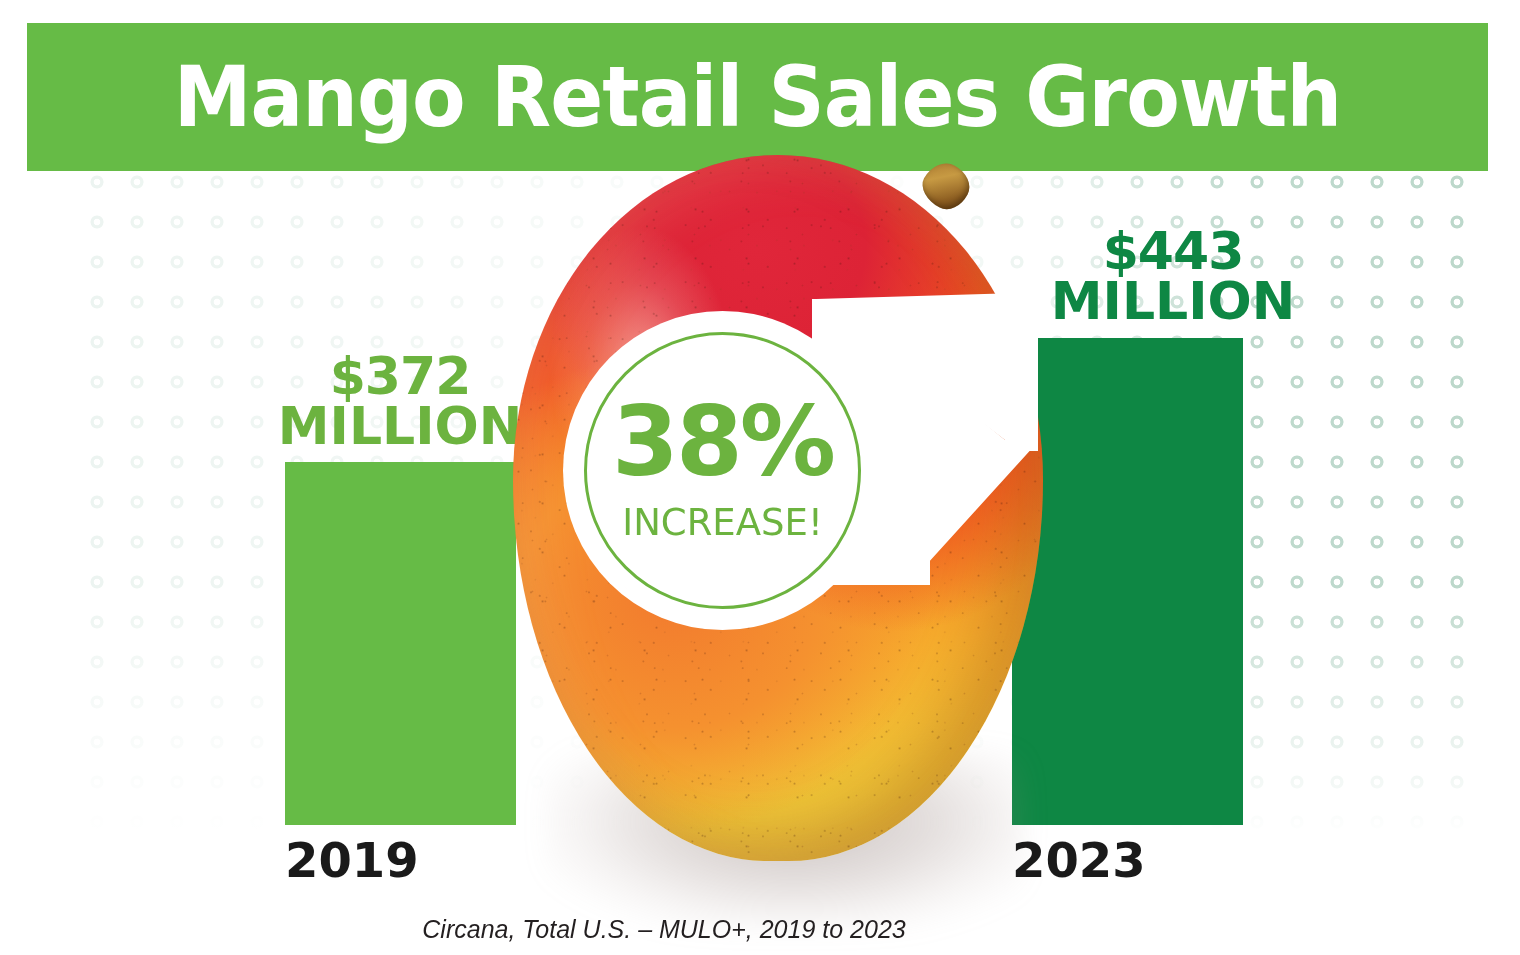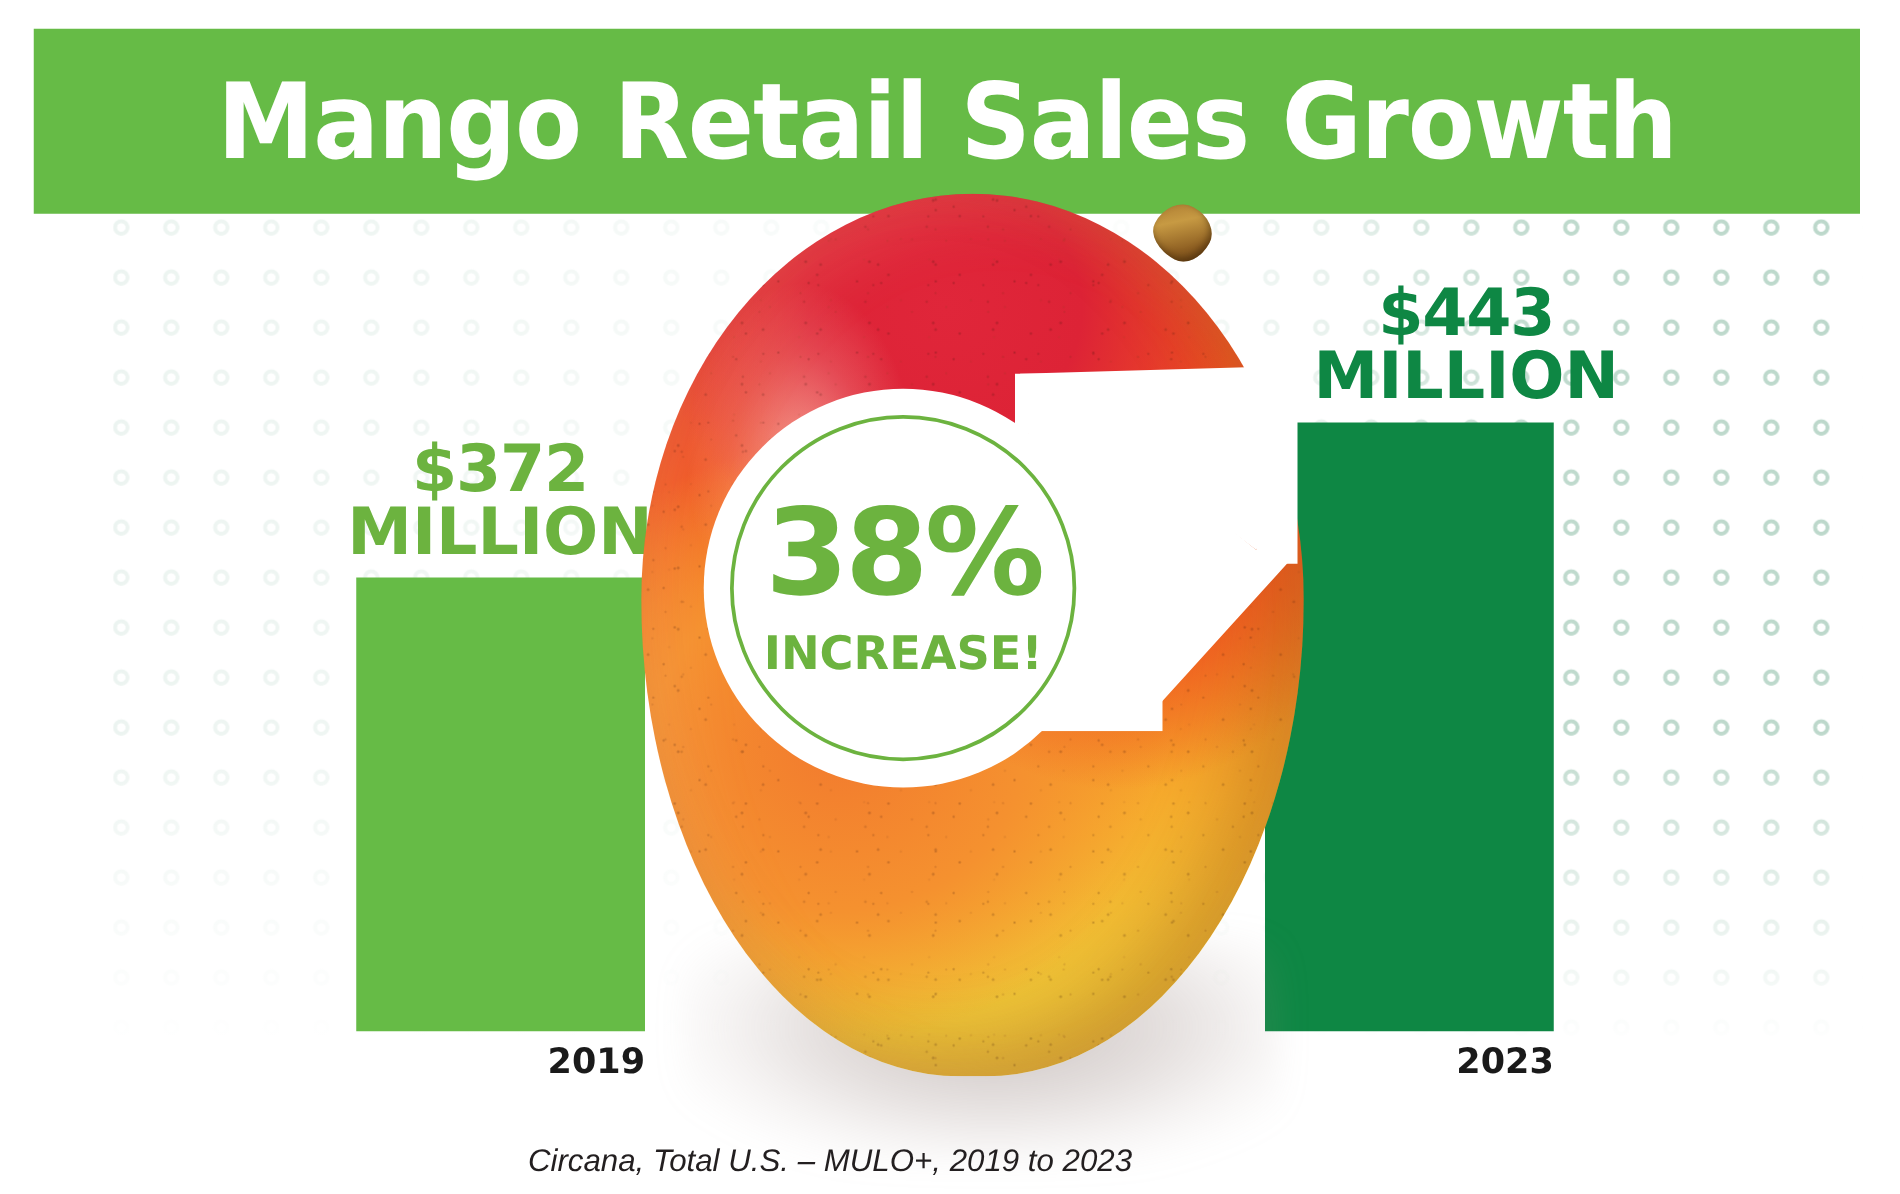--- a/index.html
+++ b/index.html
@@ -113,23 +113,23 @@
     top: 338px;
     width: 231px;
     height: 487px;
     background: #0e8744;
   }
 
   .bar-year {
     position: absolute;
     width: 231px;
     top: 832px;
-    text-align: right;
+    text-align: left;
     font-family: "DejaVu Sans", sans-serif;
-    font-size: 28px;
+    font-size: 48px;
     font-weight: bold;
     color: #1a1a1a;
     letter-spacing: 0px;
   }
   #year-2019 { left: 285px; }
   #year-2023 { left: 1012px; }
 
   
   .value-label {
     position: absolute;
@@ -287,21 +287,21 @@
   }
   #badge-percent {
     font-size: 96px;
     font-weight: bold;
     line-height: 1;
     letter-spacing: -3px;
     margin-top: -6px;
   }
   #badge-caption {
     font-size: 37px;
-    font-weight: bold;
+    font-weight: normal;
     line-height: 1;
     letter-spacing: 0px;
     margin-top: 14px;
   }
 
   
   #source-note {
     position: absolute;
     left: 0;
     top: 915px;

